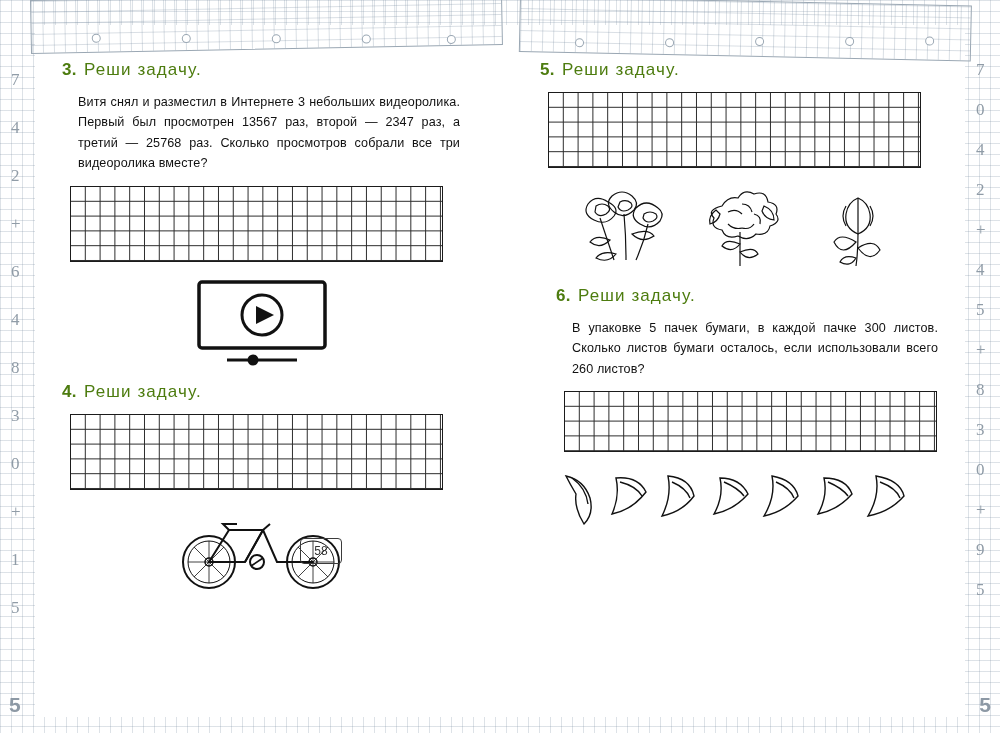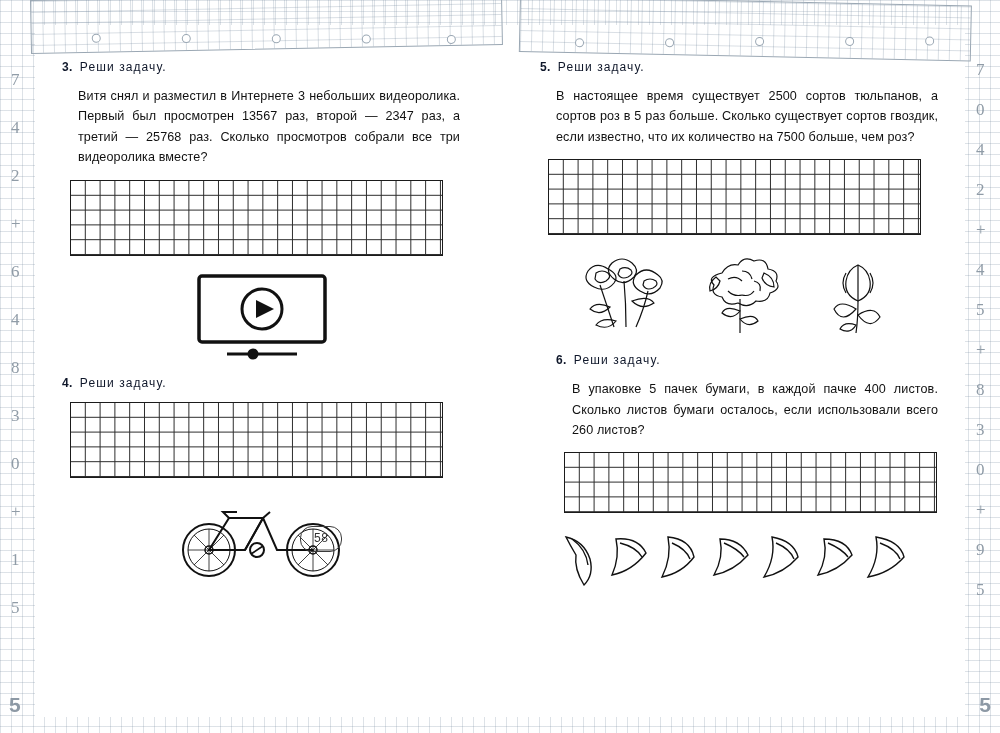--- a/index.html
+++ b/index.html
@@ -96,22 +96,22 @@
     width: 400px;
   }
   .col.left { left: 62px; }
   .col.right { left: 540px; }
 
   .task {
     position: relative;
     margin-bottom: 10px;
   }
   .task-head {
-    font-size: 12px;
-    color: #0f172a;
+    font-size: 17px;
+    color: #4d7c0f;
     letter-spacing: .4px;
     margin-bottom: 12px;
   }
   .task-num {
     font-weight: bold;
     margin-right: 7px;
   }
   .task-head .t {
     letter-spacing: 1.1px;
   }
@@ -141,27 +141,27 @@
     display: flex;
     justify-content: center;
     margin-top: 14px;
   }
   .page-num {
     position: absolute;
     bottom: 40px;
     width: 40px;
     height: 24px;
     border: 1px solid #3b3b3b;
-    border-radius: 12px;
+    border-radius: 4px;
     font-size: 12px;
     color: #333;
     display: flex;
     align-items: center;
     justify-content: center;
-    font-family: Liberation Mono, monospace;
+    font-family: Liberation Sans, sans-serif;
   }
   .page-num.l { left: 238px; }
 </style>
 </head>
 <body>
 
 <div id="page">
 
   <div class="grid-bg"></div>
   <div class="paper-white"></div>
@@ -281,21 +281,20 @@
 
     <div class="page-num l">58</div>
   </div>
 
   <div class="col right">
 
     <div class="task">
       <div class="task-head">
         <span class="task-num">5.</span><span class="t">Реши задачу.</span>
       </div>
-      <div class="task-body">В настоящее время существует 2500 сортов тюльпанов, а сортов роз в 5 раз больше. Сколько существует сортов гвоздик, если известно, что их количество на 7500 больше, чем роз?</div>
       <div class="ansgrid" style="width:371px; height:74px; margin-left:8px;"></div>
       <div class="illus">
         <svg width="360" height="86" viewBox="0 0 360 86">
           <g fill="none" stroke="#111" stroke-width="1.2">
 
             <g transform="translate(10,0)">
               <path d="M38 20 q-12 -8 -20 2 q-6 10 6 16 q12 6 20 -4 q6 -8 -6 -14 Z"></path>
               <path d="M26 24 q6 -4 12 0 q4 4 -2 8 q-7 4 -11 -2 Z"></path>
               <path d="M62 14 q-10 -8 -20 0 q-8 8 2 16 q10 8 20 -2 q6 -7 -2 -14 Z"></path>
               <path d="M50 20 q6 -3 11 1 q3 4 -3 7 q-7 3 -10 -3 Z"></path>
@@ -329,21 +328,21 @@
             </g>
           </g>
         </svg>
       </div>
     </div>
 
     <div class="task" style="margin-top:18px;margin-left:16px;">
       <div class="task-head">
         <span class="task-num">6.</span><span class="t">Реши задачу.</span>
       </div>
-      <div class="task-body">В упаковке 5 пачек бумаги, в каждой пачке 400 листов. Сколько листов бумаги осталось, если использовали всего 260 листов?</div>
+      <div class="task-body">В упаковке 5 пачек бумаги, в каждой пачке 300 листов. Сколько листов бумаги осталось, если использовали всего 260 листов?</div>
       <div class="ansgrid" style="width:371px; height:59px; margin-left:8px;"></div>
       <div class="illus">
         <svg width="380" height="70" viewBox="0 0 380 70">
           <g fill="none" stroke="#111" stroke-width="1.4">
             <path d="M8 10 q18 4 24 22 q4 16 -6 26 q-10 -16 -8 -30 q-6 -10 -10 -18 Z"></path>
             <path d="M14 12 q14 10 16 26"></path>
             <path d="M58 12 q22 -2 30 14 q-14 18 -34 22 q8 -18 4 -36 Z"></path>
             <path d="M62 16 q16 4 22 14"></path>
             <path d="M110 10 q22 2 26 20 q-12 16 -32 20 q10 -20 6 -40 Z"></path>
             <path d="M114 16 q14 6 18 16"></path>

